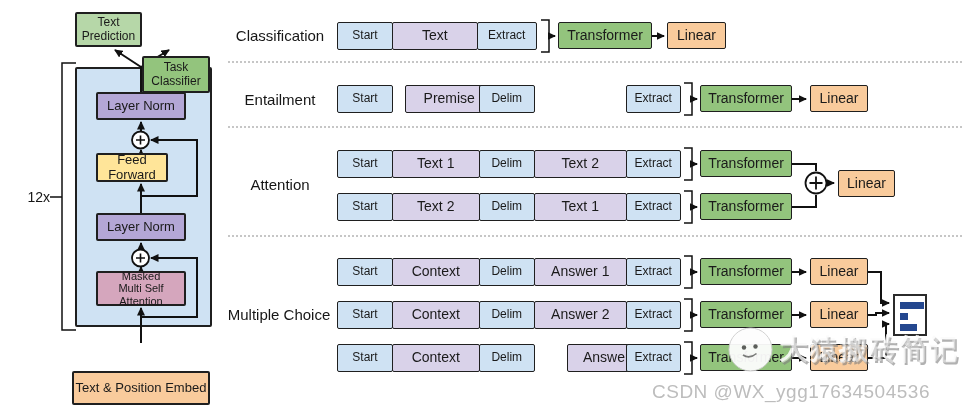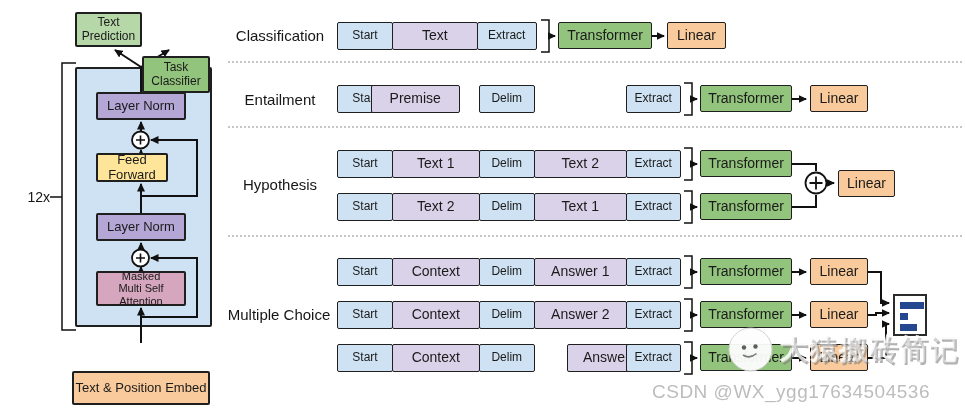--- a/index.html
+++ b/index.html
@@ -114,31 +114,31 @@
   <div class="box b2 c-green f12" style="left:142px;top:28px;width:68px;height:37px;margin-top:28px;">Task Classifier</div>
   <div class="box b2 c-violet f13" style="left:96px;top:92px;width:90px;height:28px;">Layer Norm</div>
   <div class="box b2 c-yellow f13" style="left:96px;top:153px;width:72px;height:29px;">Feed Forward</div>
   <div class="box b2 c-violet f13" style="left:96px;top:213px;width:90px;height:28px;">Layer Norm</div>
   <div class="box b2 c-pink f11" style="left:96px;top:271px;width:90px;height:35px;padding:1px 12px;">Masked Multi Self Attention</div>
   <div class="box b2 c-orange f13" style="left:72px;top:343px;width:138px;height:34px;margin-top:28px;">Text &amp; Position Embed</div>
   <div class="lbl" style="left:18px;top:189px;width:32px;font-size:14px;text-align:right;">12x</div>
 
   <div class="lbl" style="left:228px;top:27px;width:104px;">Classification</div>
   <div class="lbl" style="left:228px;top:91px;width:104px;">Entailment</div>
-  <div class="lbl" style="left:228px;top:176px;width:104px;">Hypothesis</div>
+  <div class="lbl" style="left:228px;top:176px;width:104px;">Attention</div>
   <div class="lbl" style="left:224px;top:306px;width:110px;">Multiple Choice</div>
 
   <div class="box c-blue f12" style="left:337px;top:22px;width:56px;height:28px;">Start</div>
   <div class="box c-purple f14" style="left:391.5px;top:22px;width:86.5px;height:28px;">Text</div>
   <div class="box c-blue f12" style="left:476.5px;top:22px;width:60.5px;height:28px;">Extract</div>
   <div class="box c-green f14" style="left:558px;top:22px;width:94px;height:27px;">Transformer</div>
   <div class="box c-orange f14" style="left:667px;top:22px;width:59px;height:27px;">Linear</div>
 
   <div class="box c-blue f12" style="left:337px;top:85px;width:56px;height:28px;">Start</div>
-  <div class="box c-purple f14" style="left:371px;top:85px;width:88.5px;height:28px;">Premise</div>
+  <div class="box c-purple f14" style="left:405px;top:85px;width:88.5px;height:28px;">Premise</div>
   <div class="box c-blue f12" style="left:478.5px;top:85px;width:56.5px;height:28px;">Delim</div>
   <div class="box c-blue f12" style="left:625.5px;top:85px;width:55.5px;height:28px;">Extract</div>
   <div class="box c-green f14" style="left:700px;top:85px;width:92px;height:27px;">Transformer</div>
   <div class="box c-orange f14" style="left:810px;top:85px;width:58px;height:27px;">Linear</div>
 
   <div class="box c-blue f12" style="left:337px;top:150px;width:56px;height:28px;">Start</div>
   <div class="box c-purple f14" style="left:391.5px;top:150px;width:88.5px;height:28px;">Text 1</div>
   <div class="box c-blue f12" style="left:478.5px;top:150px;width:56.5px;height:28px;">Delim</div>
   <div class="box c-purple f14" style="left:533.5px;top:150px;width:93.5px;height:28px;">Text 2</div>
   <div class="box c-blue f12" style="left:625.5px;top:150px;width:55.5px;height:28px;">Extract</div>

